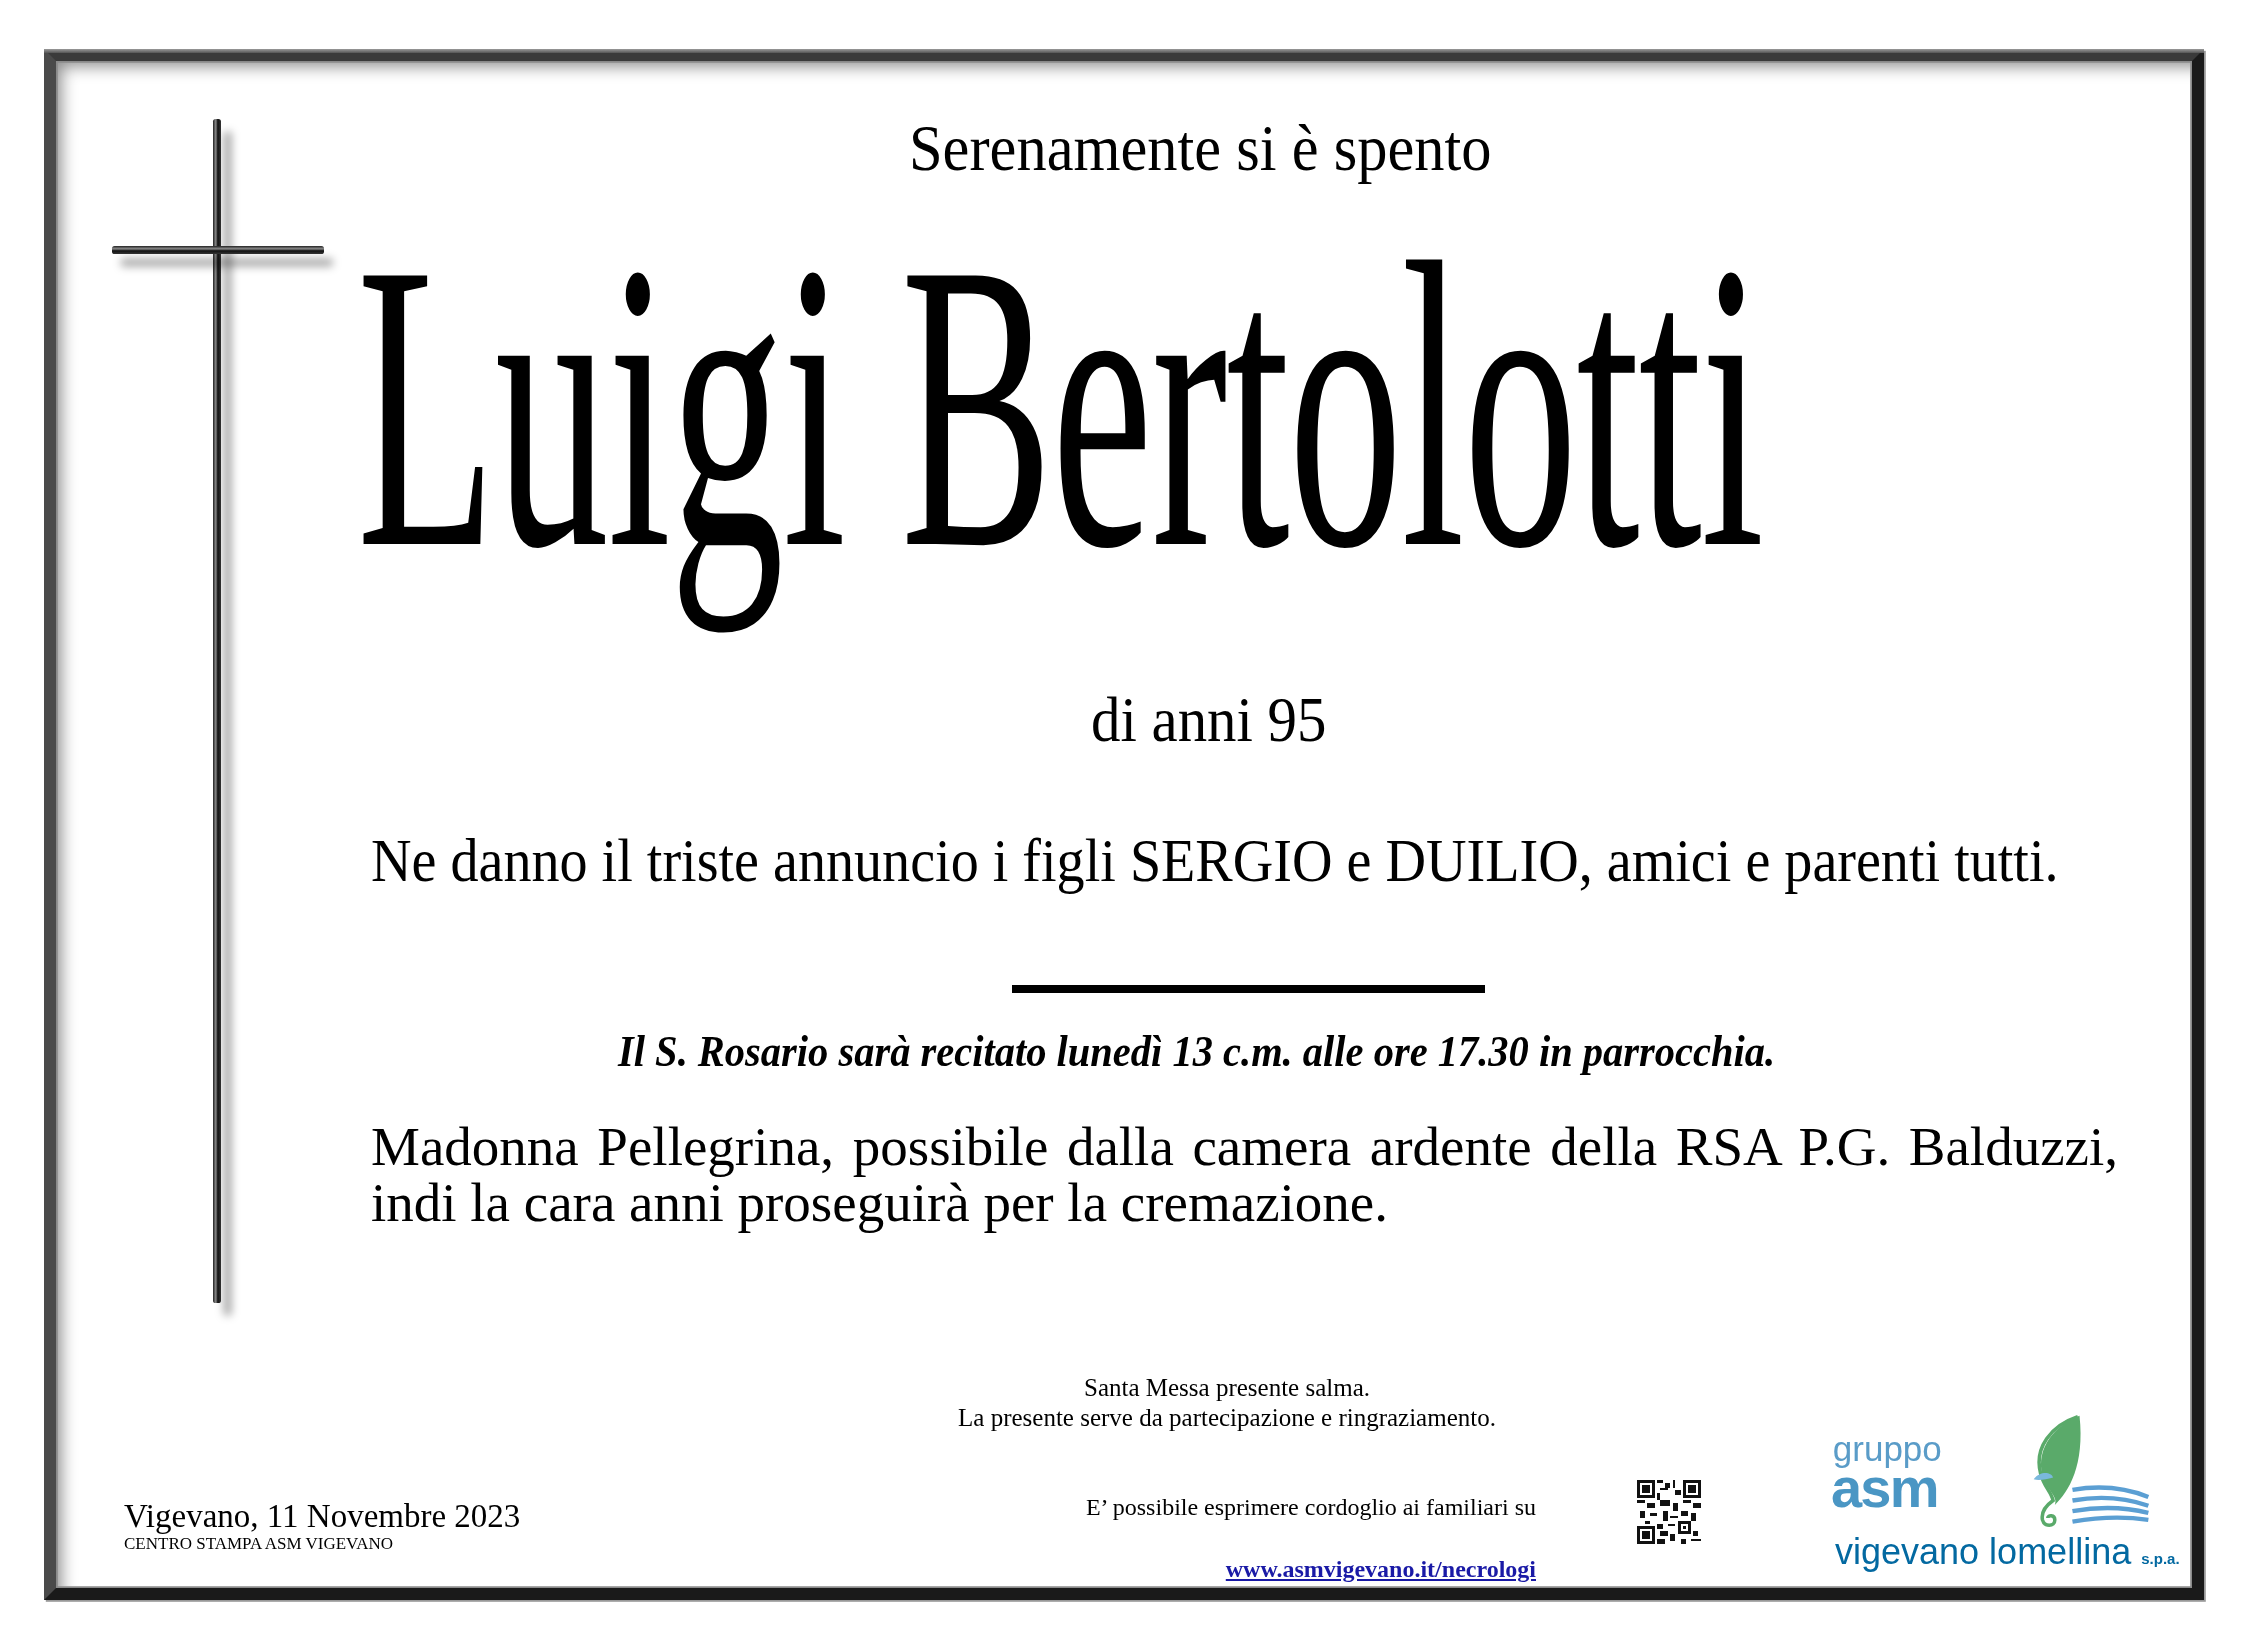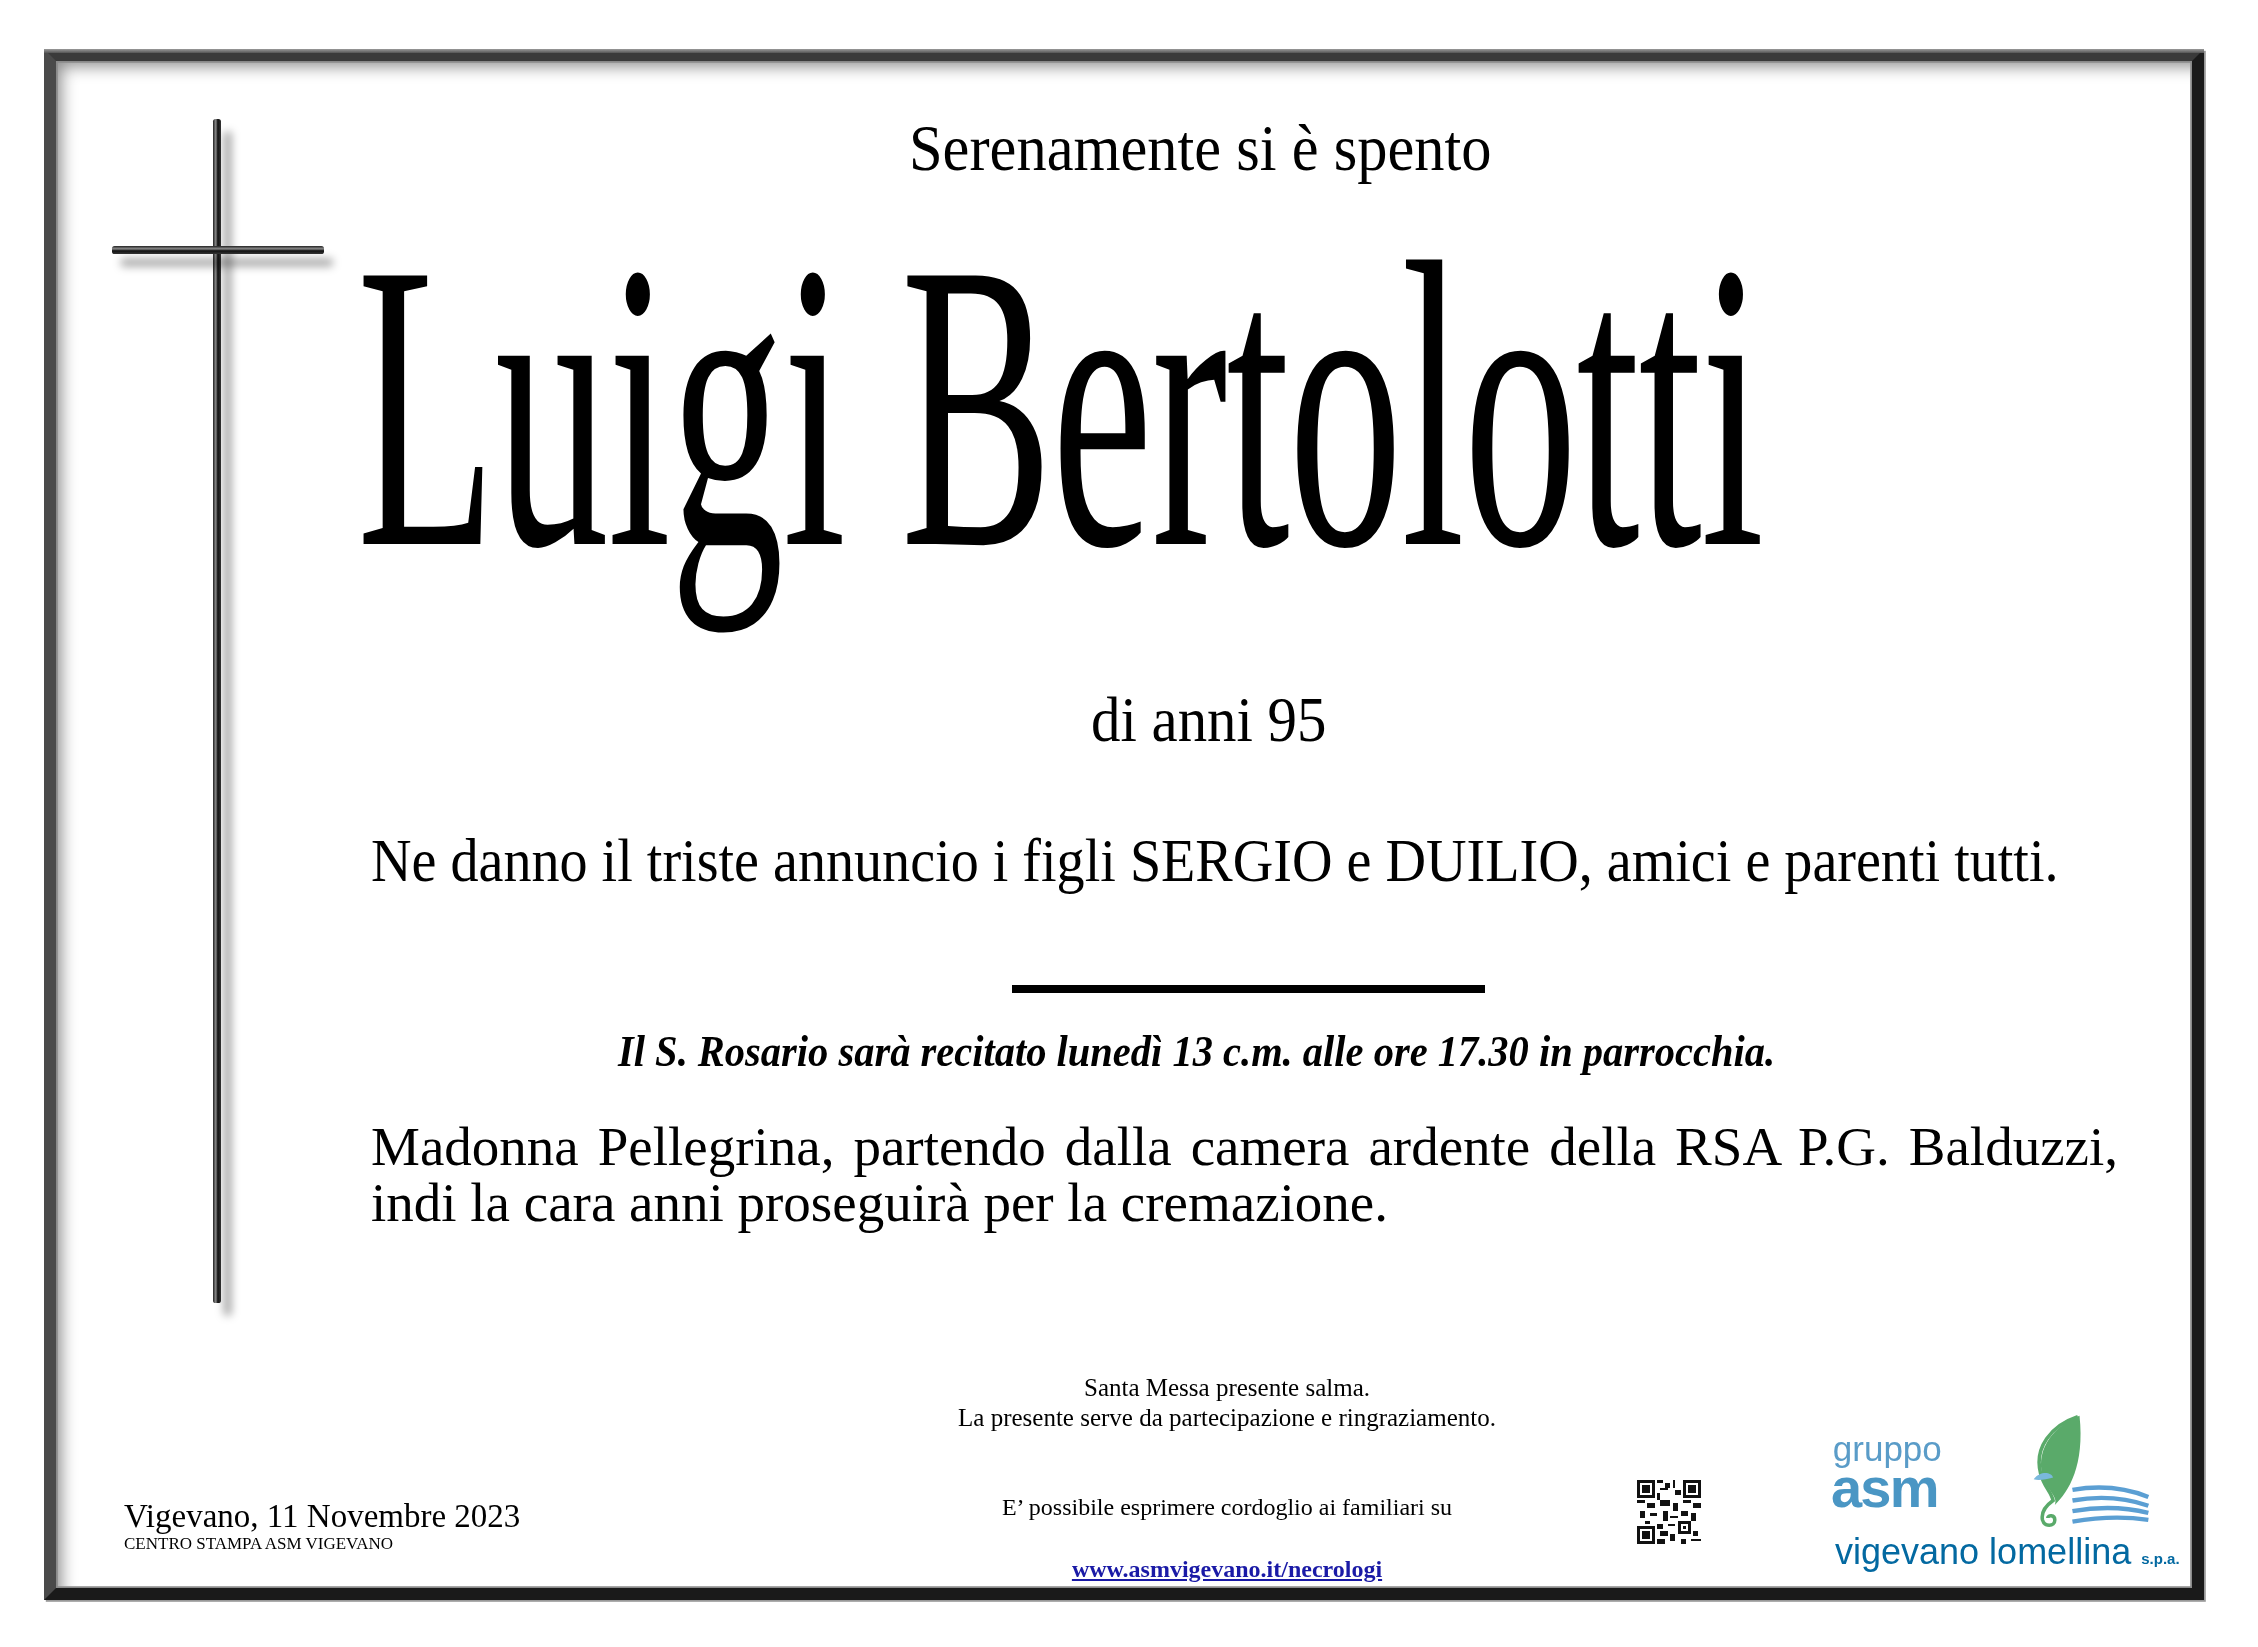--- a/index.html
+++ b/index.html
@@ -30,21 +30,21 @@
 
   .funeral { position:absolute; left:371px; top:1119px; width:1747px; font-size:55px; line-height:56px; }
   .funeral .line { display:block; text-align:justify; text-align-last:justify; white-space:nowrap; overflow:visible; height:56px; }
   .funeral .line.last { text-align-last:left; }
 
   .note { font-size:25px; line-height:30px; text-align:center; position:absolute; left:918px; width:618px; top:1373px; }
 
   .date { top:1500px; left:124px; font-size:33px; line-height:1; }
   .printer { top:1535px; left:124px; font-size:17px; line-height:1; }
 
-  .cond { position:absolute; left:918px; width:618px; top:1494px; text-align:center; font-size:24px; line-height:26.5px; }
+  .cond { position:absolute; left:918px; width:618px; top:1494px; text-align:right; font-size:24px; line-height:26.5px; }
   .cond a { color:#1a1aa6; font-weight:bold; text-decoration:underline; display:block;margin-top:35px; }
 
   .qr { position:absolute; left:1637px; top:1480px; width:64px; height:64px; }
 
   .logo { position:absolute; left:1831px; top:1412px; width:335px; height:168px; font-family:"Liberation Sans","DejaVu Sans",sans-serif; color:#4e98c6;text-align:right; }
   .logo .gruppo { position:absolute; left:1.8px; top:19.4px; font-size:35px; line-height:1; color:#5a9cc8; }
   .logo .asm { position:absolute; left:0; top:48px; font-size:56px; line-height:1; font-weight:bold; letter-spacing:-1.8px; color:#4a96c4; }
   .logo .sub { position:absolute; left:4px; top:122px; font-size:36px; line-height:1; color:#0369a1; white-space:nowrap; }
   .logo .spa { font-size:15px; font-weight:bold; }
   .logo svg { position:absolute; left:185px; top:0; }
@@ -60,21 +60,21 @@
 </div>
 
 <div class="abs intro">Serenamente si è spento</div>
 <div class="abs name">Luigi Bertolotti</div>
 <div class="abs age">di anni 95</div>
 <div class="abs announce">Ne danno il triste annuncio i figli SERGIO e DUILIO, amici e parenti tutti.</div>
 <div class="divider"></div>
 <div class="abs rosary">Il S. Rosario sarà recitato lunedì 13  c.m. alle ore 17.30 in parrocchia.</div>
 
 <div class="funeral">
-  <span class="line">Madonna Pellegrina, partendo dalla camera ardente della RSA P.G. Balduzzi,</span>
+  <span class="line">Madonna Pellegrina, possibile dalla camera ardente della RSA P.G. Balduzzi,</span>
   <span class="line last">indi la cara anni proseguirà per la cremazione.</span>
 </div>
 
 <div class="note">
   <div>Santa Messa presente salma.</div>
   <div>La presente serve da partecipazione e ringraziamento.</div>
 </div>
 
 <div class="abs date">Vigevano,  11 Novembre 2023</div>
 <div class="abs printer">CENTRO STAMPA ASM VIGEVANO</div>

